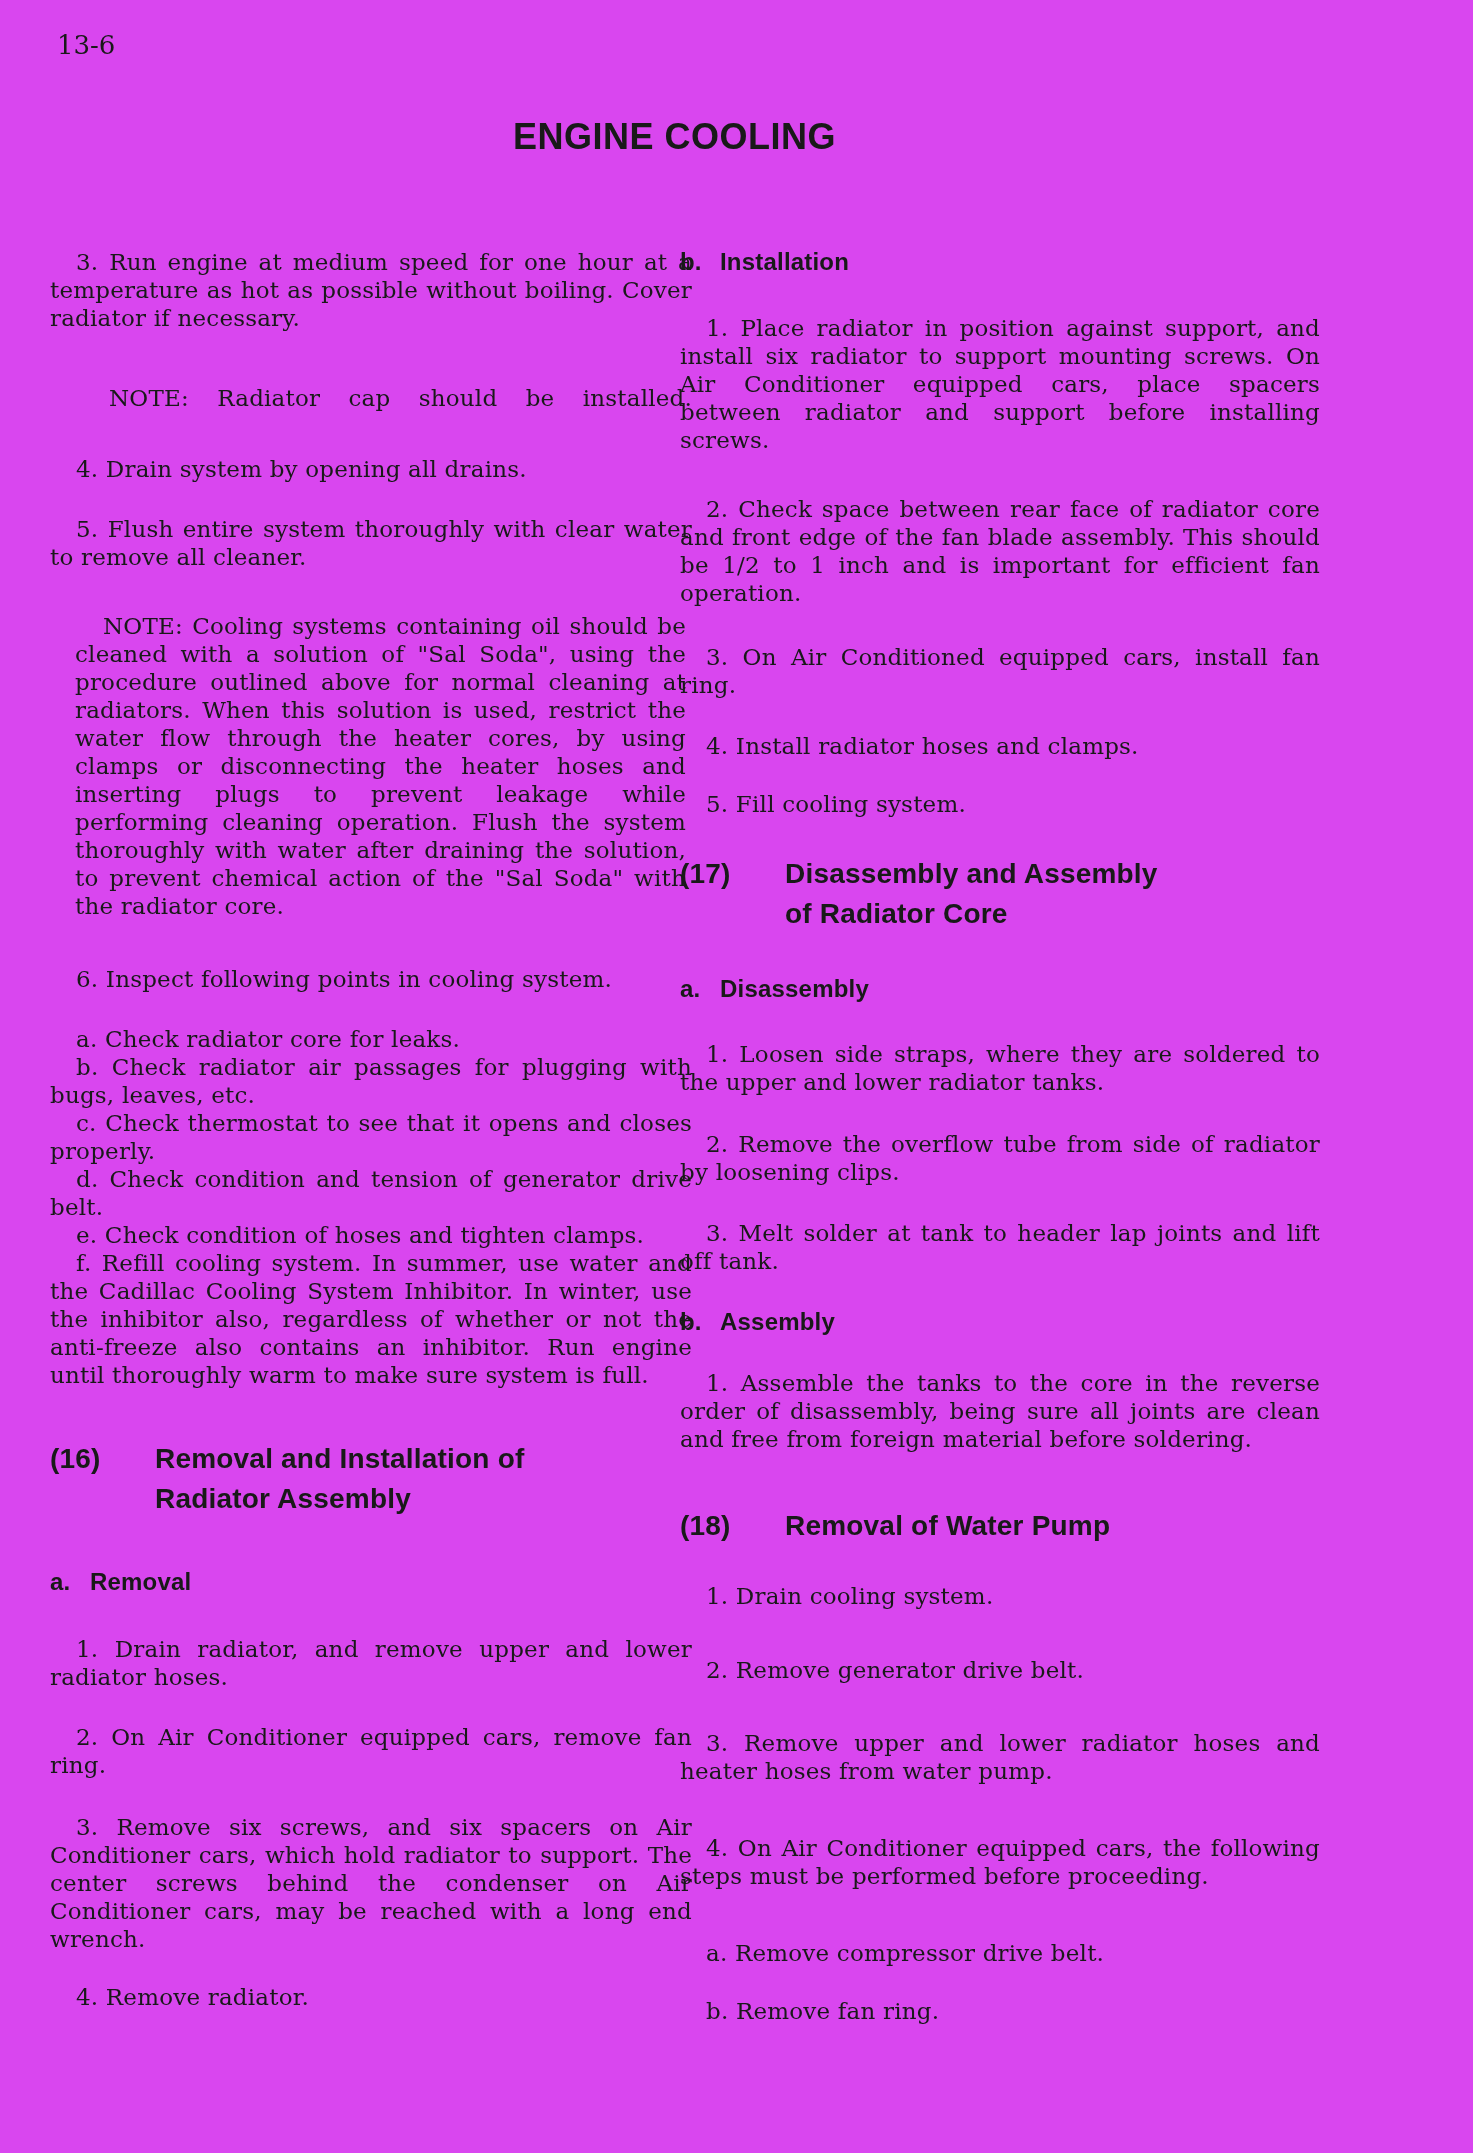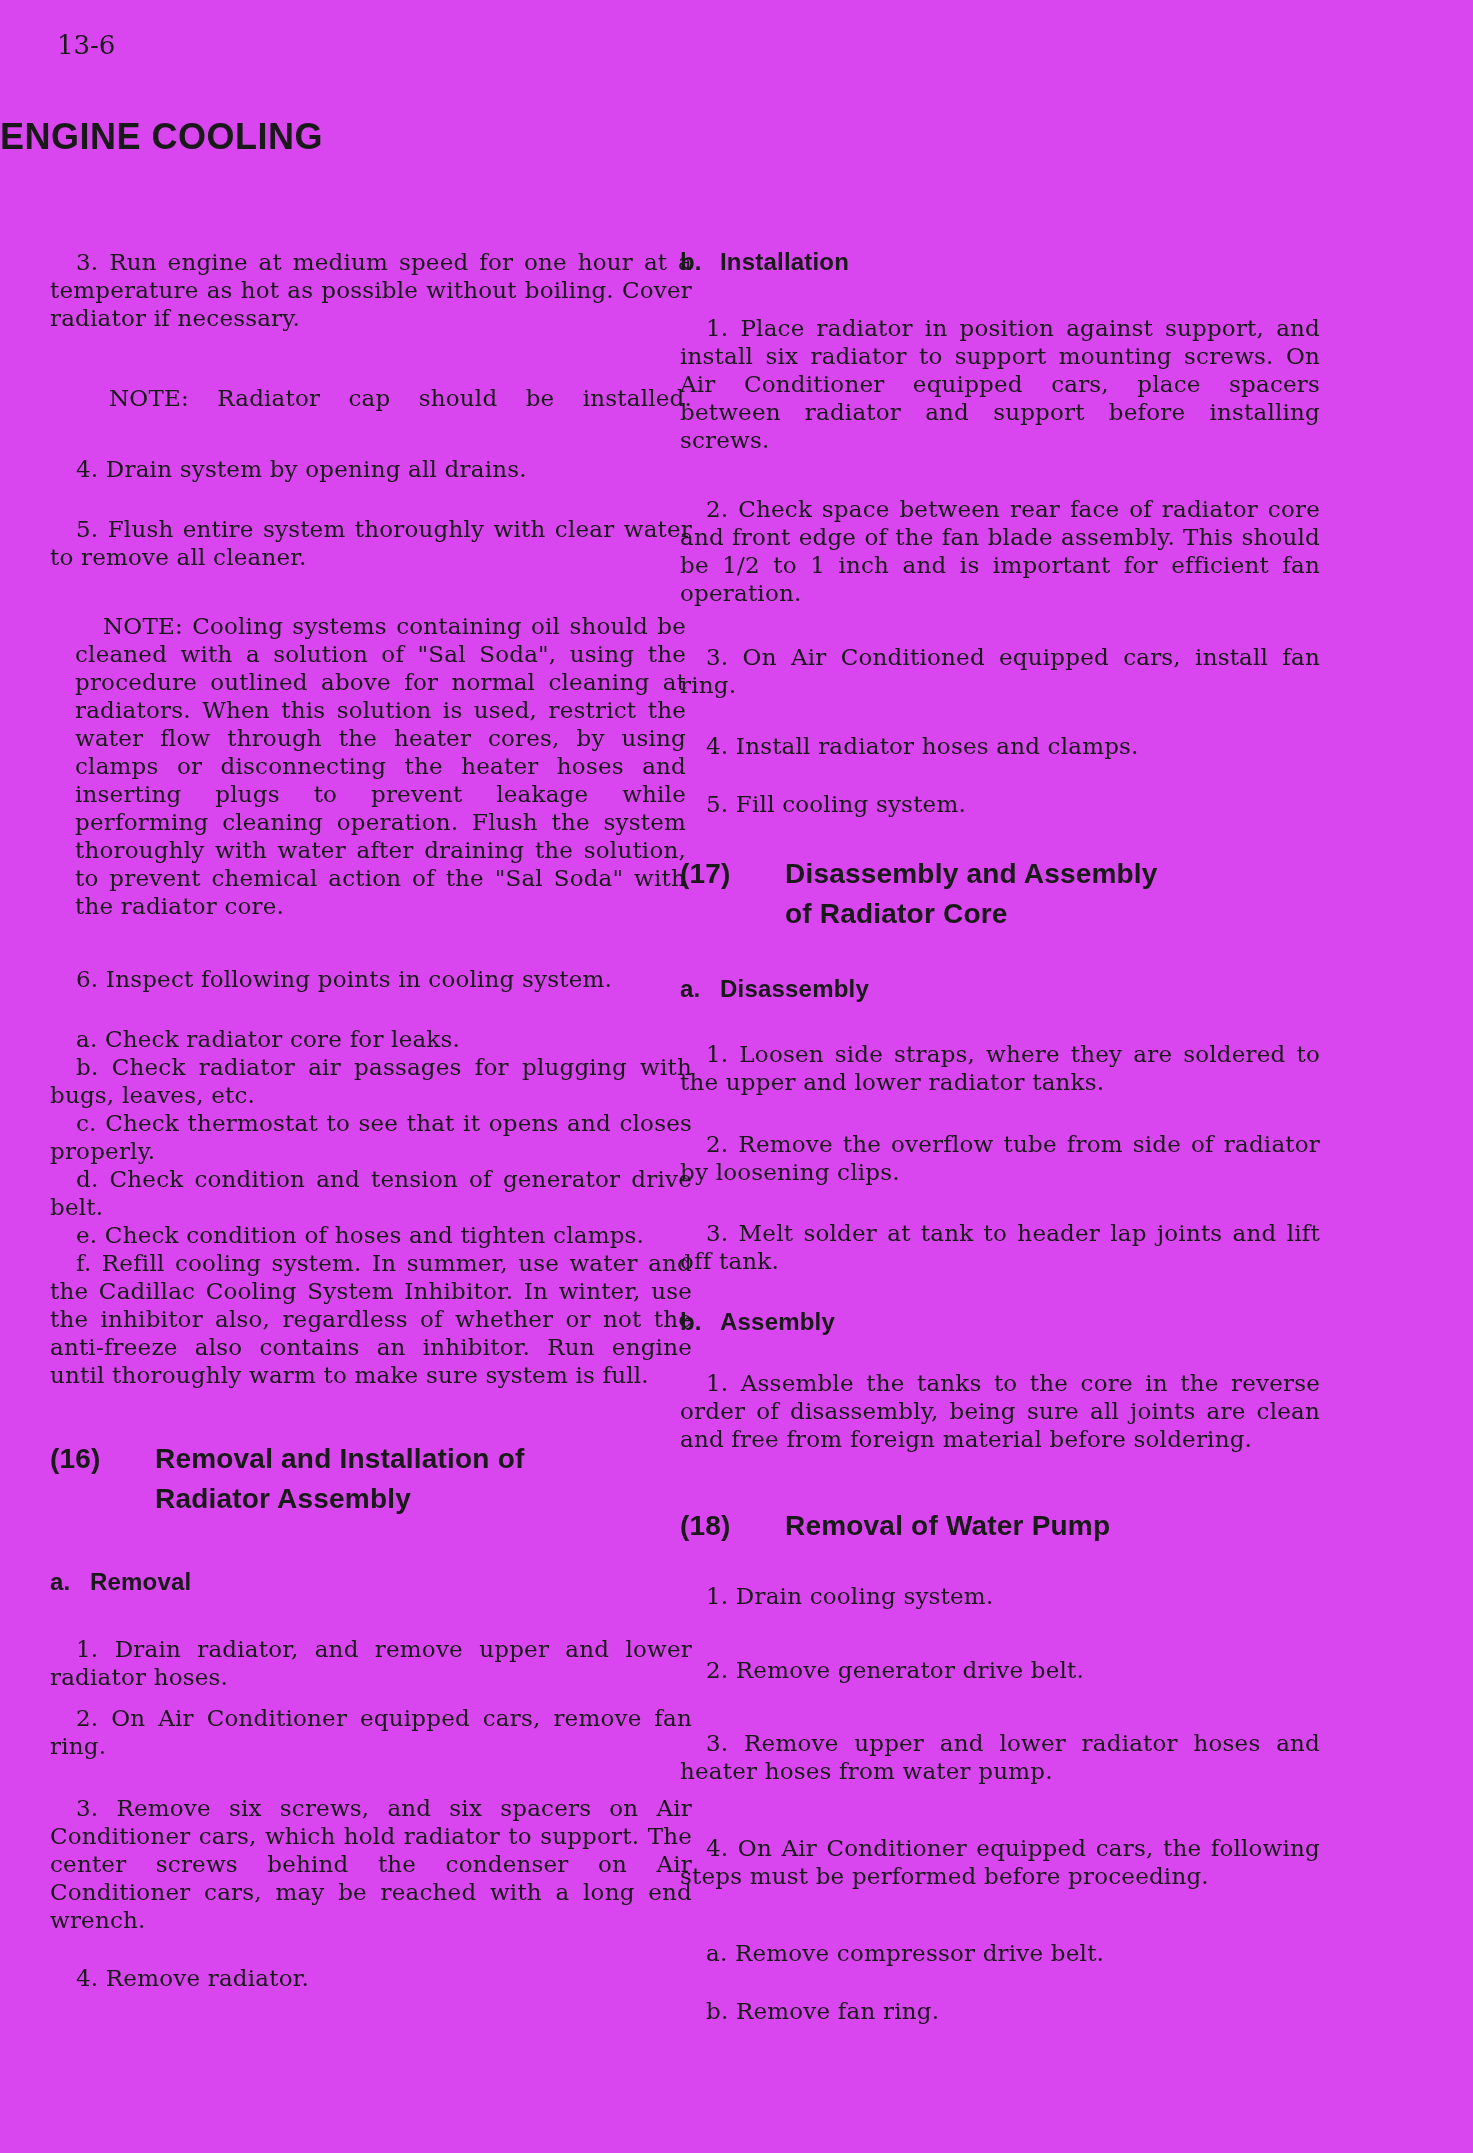--- a/index.html
+++ b/index.html
@@ -11,20 +11,21 @@
     color:#191919;
     overflow:hidden;
   }
   .pageno {
     position:absolute; left:57px; top:30px;
     font-family:"DejaVu Serif", serif;
     font-size:26px;
   }
   .doc-title {
     position:absolute; left:0; top:116px; width:1349px;
+    text-align:center;
     font-family:"Liberation Sans", sans-serif;
     font-weight:700; font-size:36px; letter-spacing:0.5px;
   }
   .col {
     position:absolute;
     font-family:"DejaVu Serif", serif;
     font-size:23px; line-height:28px;
     letter-spacing:0.2px;
     text-align:justify;
   }
@@ -86,21 +87,21 @@
         <span>Removal and Installation of</span><br>
         <span>Radiator Assembly</span>
       </span>
     </div>
 
     <div class="sub" style="margin-top:48px">
       <span class="pfx">a.</span><span>Removal</span>
     </div>
 
     <p style="margin-top:38px">1. Drain radiator, and remove upper and lower radiator hoses.</p>
-    <p style="margin-top:13px">2. On Air Conditioner equipped cars, remove fan ring.</p>
+    <p style="margin-top:32px">2. On Air Conditioner equipped cars, remove fan ring.</p>
     <p style="margin-top:34px">3. Remove six screws, and six spacers on Air Conditioner cars, which hold radiator to support. The center screws behind the condenser on Air Conditioner cars, may be reached with a long end wrench.</p>
     <p style="margin-top:30px">4. Remove radiator.</p>
   </div>
 
   <div class="col col-right">
     <div class="sub">
       <span class="pfx">b.</span><span>Installation</span>
     </div>
 
     <p style="margin-top:37px">1. Place radiator in position against support, and install six radiator to support mounting screws. On Air Conditioner equipped cars, place spacers between radiator and support before installing screws.</p>

